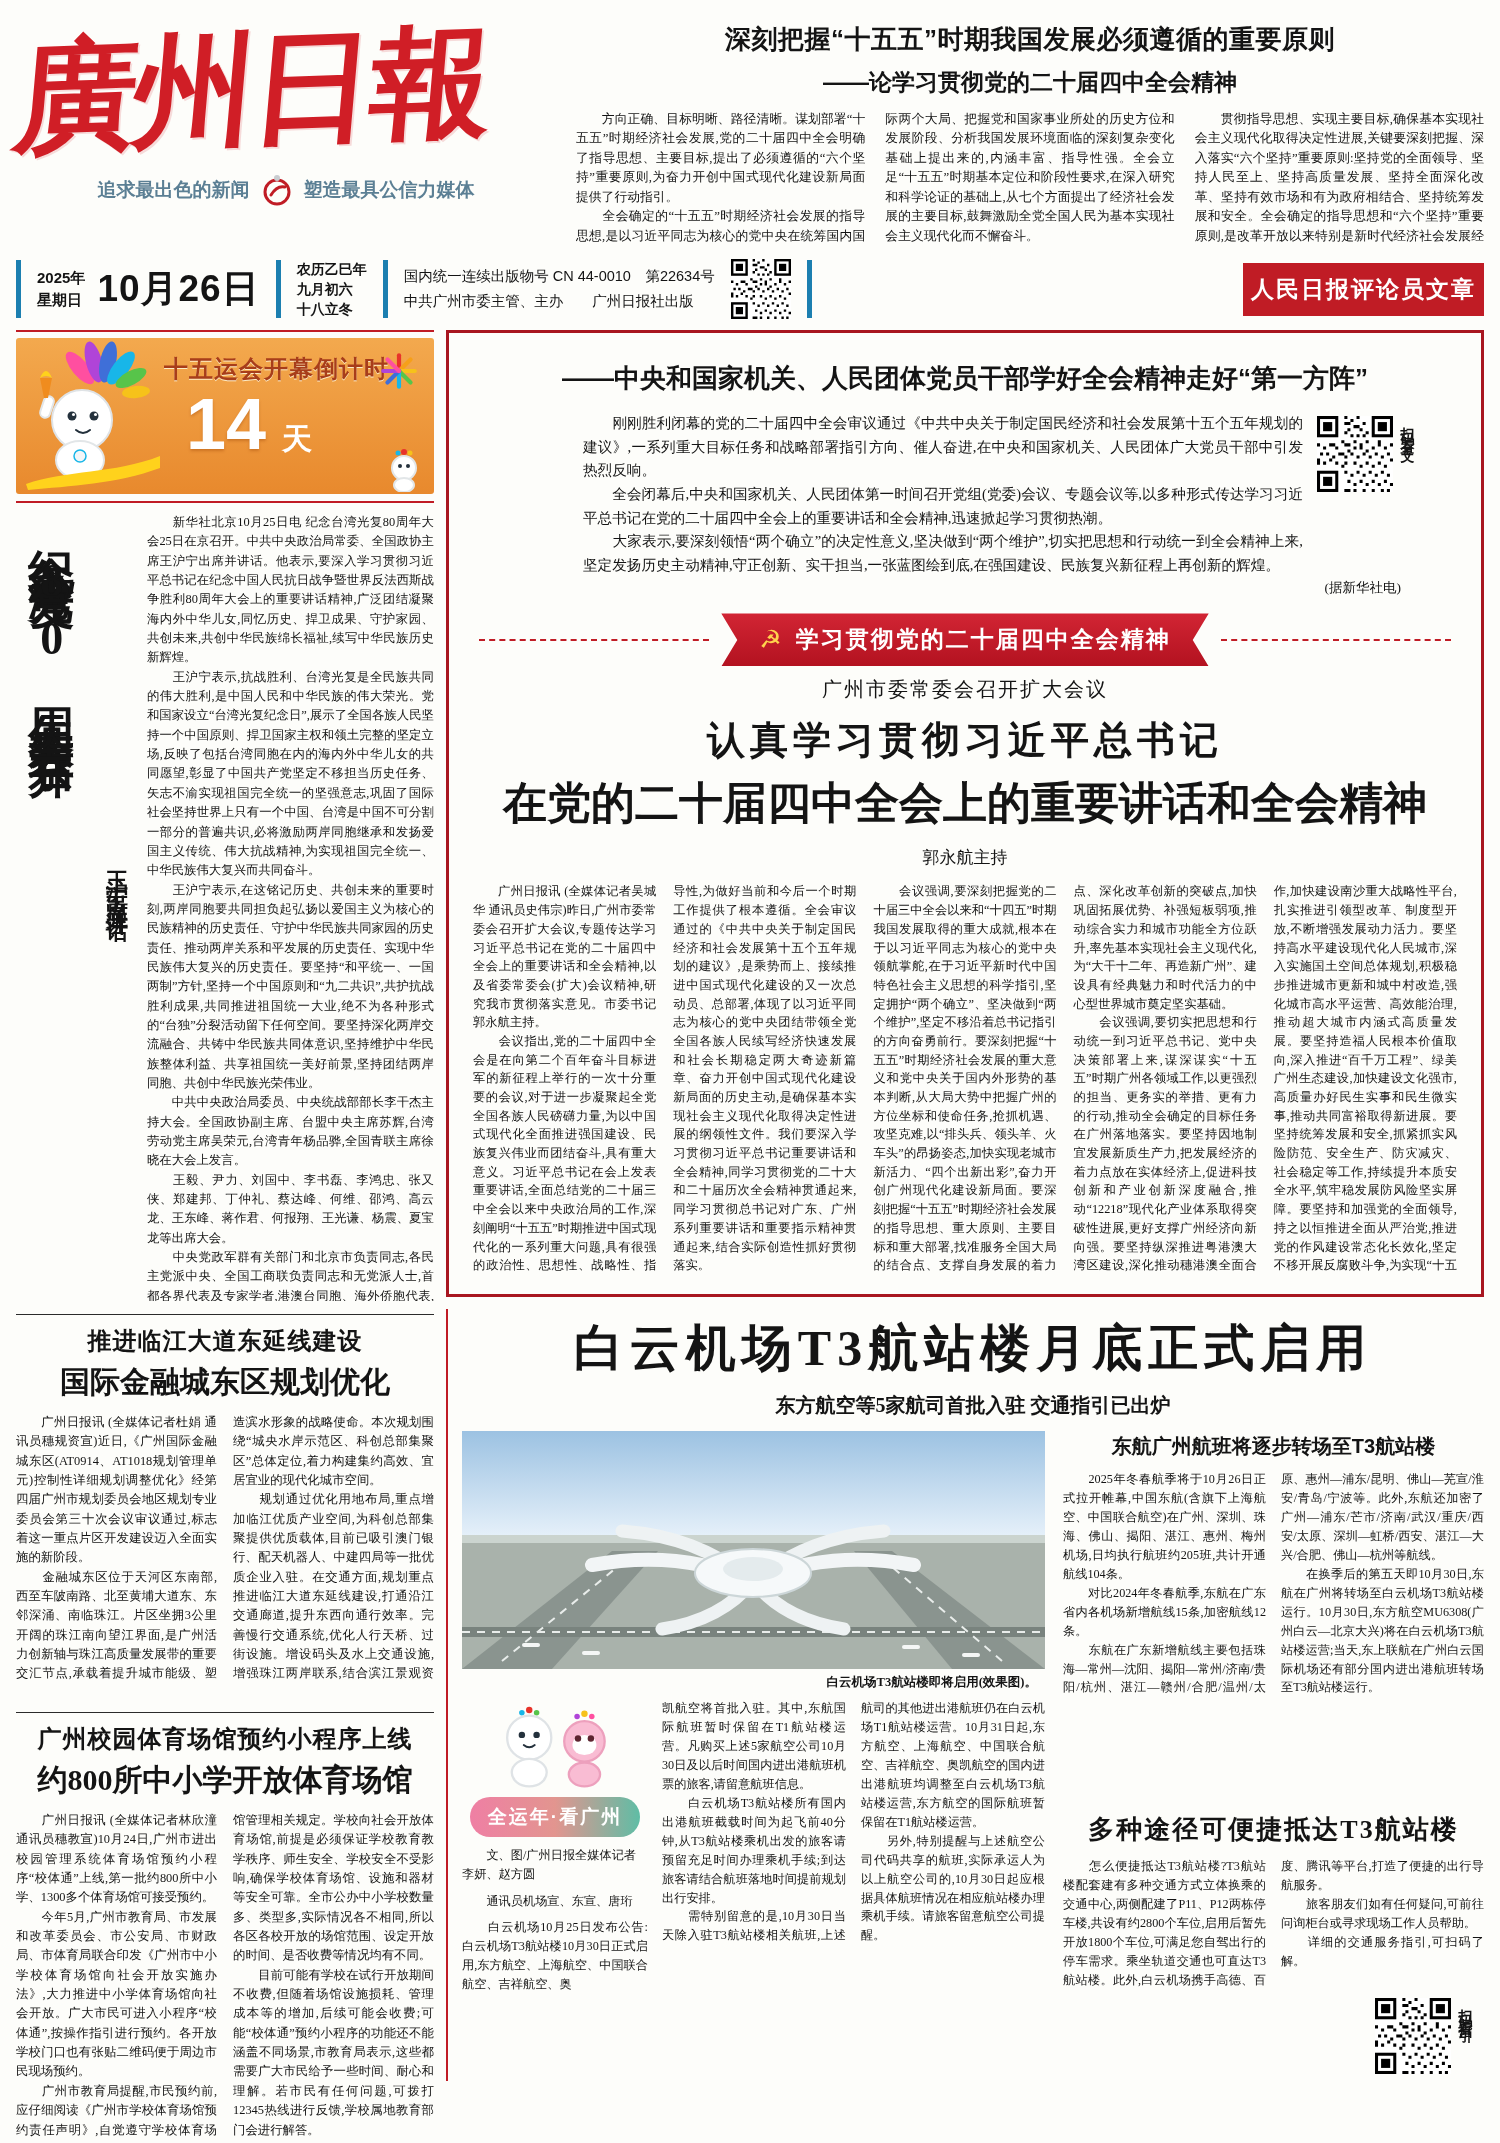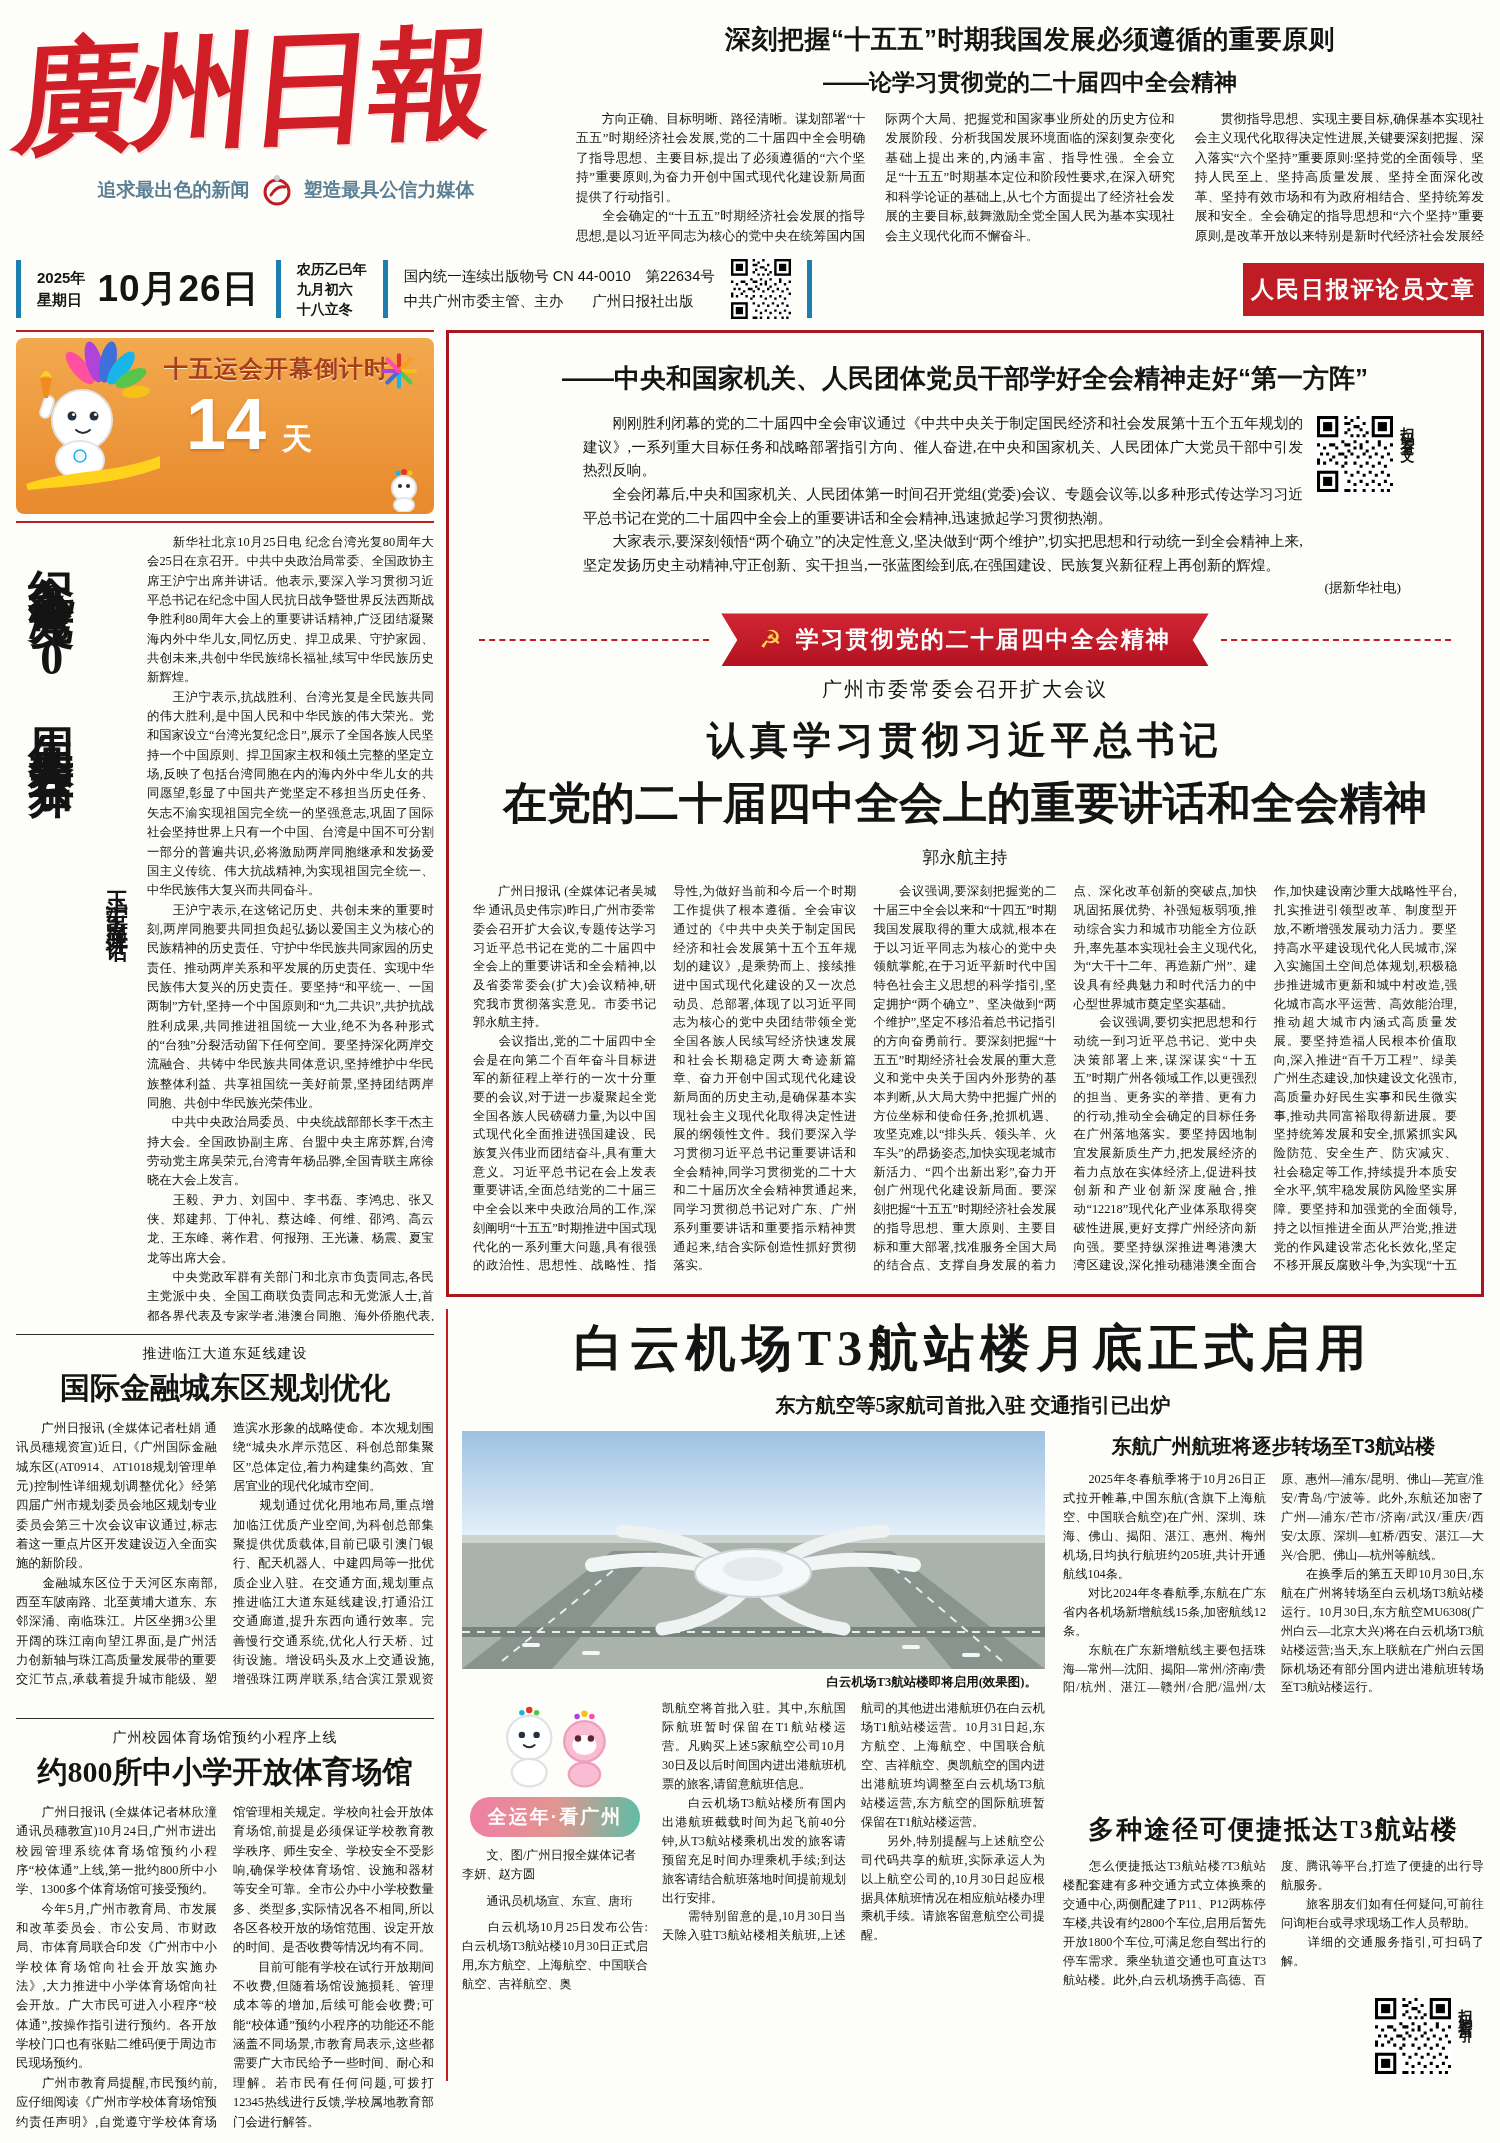--- a/index.html
+++ b/index.html
@@ -34,40 +34,40 @@
   .pd-badge{margin-left:auto;background:#c01c25;color:#fff;font-size:23px;font-weight:800;
             padding:11px 8px;letter-spacing:2px;flex:none;}
 
   
   .main-row{display:flex;gap:12px;padding:0 16px;}
   .rail{width:418px;flex:none;}
   .main-col{flex:1;min-width:0;}
 
   
   .cd-wrap{border-top:2.5px solid #c01c25;border-bottom:2.5px solid #c01c25;padding:6px 0 7px;}
-  .cd-card{position:relative;height:176px;border-radius:8px;overflow:hidden;
+  .cd-card{position:relative;height:156px;border-radius:3px;overflow:hidden;
            background:linear-gradient(180deg,#f3a94e,#e8892d);}
   .cd-title{position:absolute;left:148px;top:15px;font-size:24px;font-weight:900;color:#a83d1a;
             letter-spacing:1px;text-shadow:0 1px 0 rgba(255,255,230,.8);}
   .cd-num-row{position:absolute;left:170px;top:50px;display:flex;align-items:flex-end;gap:16px;color:#fff;}
   .cd-num{font-size:72px;font-weight:900;line-height:1;text-shadow:0 2px 3px rgba(150,60,0,.35);}
   .cd-unit{font-size:30px;font-weight:800;}
   .cd-mascot{position:absolute;left:2px;top:0;}
   .cd-logo{position:absolute;right:14px;top:12px;}
   .cd-mini{position:absolute;right:10px;bottom:2px;}
 
   
   .taiwan{display:flex;gap:10px;margin-top:10px;height:788px;}
   .v-head{writing-mode:vertical-rl;text-orientation:upright;font-size:46px;font-weight:900;
           letter-spacing:7px;line-height:1.55;flex:none;}
   .v-sub{writing-mode:vertical-rl;text-orientation:upright;font-size:22px;font-weight:700;
          letter-spacing:7px;padding-top:340px;flex:none;line-height:1.8;}
   .t-body{flex:1;font-size:12.4px;line-height:1.56;overflow:hidden;}
   .rail-sep{border:none;border-top:1.5px solid #2b2b2b;margin:13px 0 10px;}
-  .kicker{text-align:center;font-size:14px;letter-spacing:1px;font-weight:400;}
+  .kicker{text-align:center;font-size:24px;letter-spacing:1px;font-weight:700;}
   .head2{text-align:center;font-size:30px;font-weight:900;margin:5px 0 10px;}
   .cols2{column-count:2;column-gap:16px;font-size:12.4px;line-height:1.56;overflow:hidden;}
   .fin-body{height:286px;}
   .sch-body{height:330px;}
 
   
   .red-box{border:3px solid #a81620;padding:16px 24px 12px;}
   .unity-h1{text-align:center;font-size:72px;font-weight:900;letter-spacing:38px;padding-left:38px;
             line-height:1.15;margin:4px 0 0;}
   .unity-sub{text-align:center;font-size:26px;font-weight:800;margin:12px 0 16px;}

